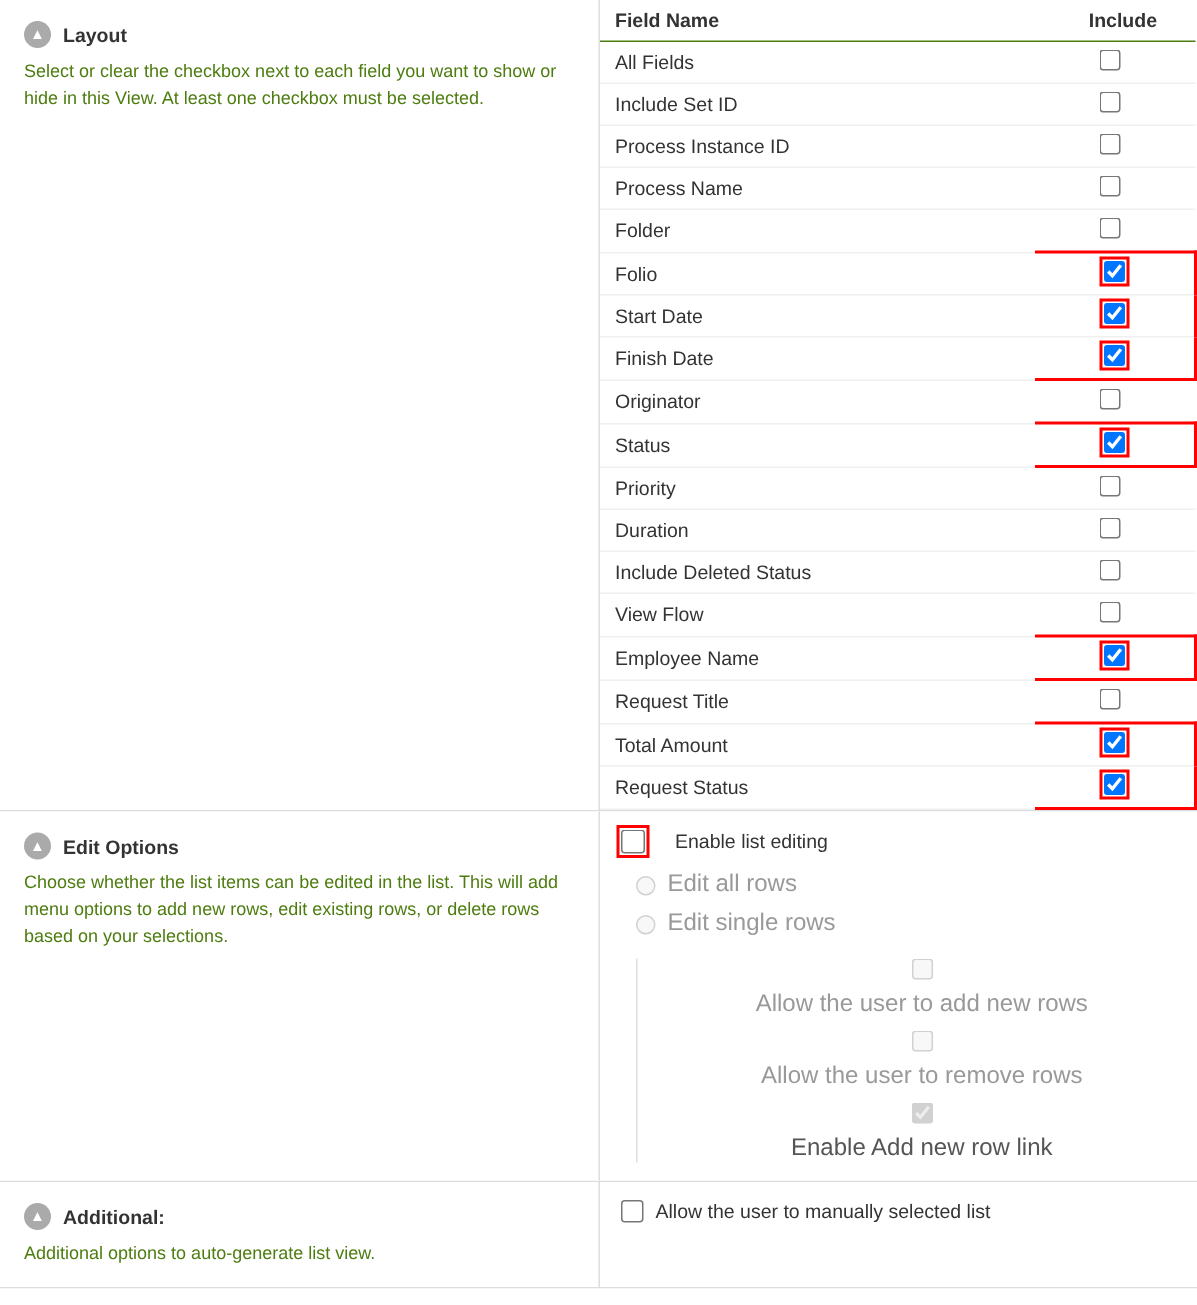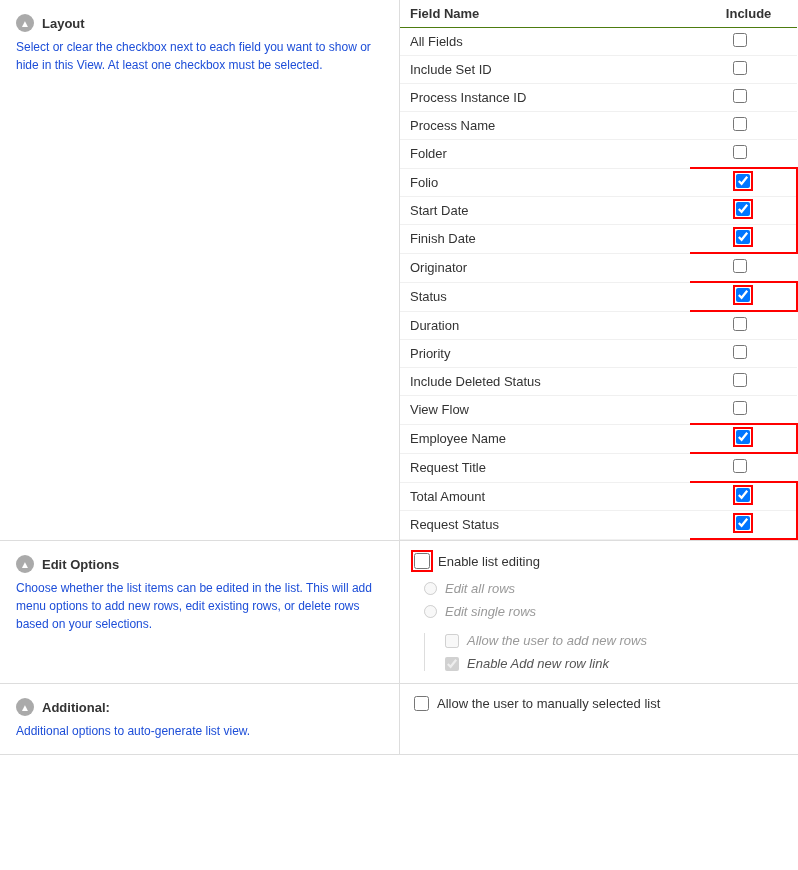--- a/index.html
+++ b/index.html
@@ -40,21 +40,21 @@
       border-radius: 50%;
       display: flex;
       align-items: center;
       justify-content: center;
       color: white;
       font-size: 10px;
       flex-shrink: 0;
     }
     .section-desc {
       font-size: 12px;
-      color: #1d4ed8;
+      color: #4d7c0f;
       line-height: 1.5;
     }
     
     .field-table {
       width: 100%;
       border-collapse: collapse;
     }
     .field-table thead tr {
       border-bottom: 1px solid #4d7c0f;
     }
@@ -84,22 +84,21 @@
       width: 14px;
       height: 14px;
       cursor: pointer;
     }
     
     .edit-options-content {
       padding: 12px 14px;
     }
     .enable-list-edit-row {
       display: flex;
-      align-items: center;
-      gap: 8px;
+      gap: 20px;
       margin-bottom: 12px;
     }
     .enable-list-edit-row input[type="checkbox"] {
       width: 16px;
       height: 16px;
     }
     .radio-group {
       display: flex;
       flex-direction: column;
       gap: 8px;
@@ -108,36 +107,36 @@
     }
     .radio-row {
       display: flex;
       align-items: center;
       gap: 8px;
     }
     .radio-row input[type="radio"] {
       accent-color: #888;
     }
     .radio-row label, .checkbox-row label {
-      font-size: 13px;
+      font-size: 16px;
       color: #999;
-      font-style: italic;
     }
     .checkbox-group {
       display: flex;
       flex-direction: column;
       gap: 8px;
       margin-left: 10px;
       padding-left: 20px;
       border-left: 1px solid #ddd;
     }
     .checkbox-row {
       display: flex;
       align-items: center;
       gap: 8px;
+      flex-direction: column;
     }
     .checkbox-row input[type="checkbox"] {
       width: 14px;
       height: 14px;
       accent-color: #888;
     }
     .checkbox-row.checked-item input[type="checkbox"] {
       accent-color: #4a90d9;
     }
     .checkbox-row.checked-item label {
@@ -253,27 +252,27 @@
           <td class="checkbox-cell" style="
             border-top: 2px solid red;
             border-bottom: 2px solid red;
             border-right: 2px solid red;
             padding-right: 10px;
           ; text-align:center; position:relative;">
             <input type="checkbox" checked="" style="outline: red solid 2px; outline-offset: 1px;">
           </td>
         </tr>
           <tr>
+        <td>Priority</td>
+        <td class="checkbox-cell">
+          <input type="checkbox" style="">
+        </td>
+      </tr>
+          <tr>
         <td>Duration</td>
-        <td class="checkbox-cell">
-          <input type="checkbox" style="">
-        </td>
-      </tr>
-          <tr>
-        <td>Priority</td>
         <td class="checkbox-cell">
           <input type="checkbox" style="">
         </td>
       </tr>
           <tr>
         <td>Include Deleted Status</td>
         <td class="checkbox-cell">
           <input type="checkbox" style="">
         </td>
       </tr>
@@ -349,20 +348,24 @@
         <div class="radio-row">
           <input type="radio" name="edit-mode" id="edit-single" disabled="" style="">
           <label for="edit-single">Edit single rows</label>
         </div>
       </div>
       <div class="checkbox-group" id="sub-checkboxes">
       <div class="checkbox-row">
       <input type="checkbox" id="sub-cb-0" disabled="" style="">
       <label for="sub-cb-0" style="color:#999">Allow the user to add new rows</label>
     </div>
+          <div class="checkbox-row">
+      <input type="checkbox" id="sub-cb-2" disabled="" style="">
+      <label for="sub-cb-2" style="color:#999">Allow the user to remove rows</label>
+    </div>
           <div class="checkbox-row checked-item">
       <input type="checkbox" id="sub-cb-3" checked="" disabled="" style="">
       <label for="sub-cb-3" style="color:#555">Enable Add new row link</label>
     </div>
         </div>
     </div>
   </div>
 </div>
 
 <div class="section">

